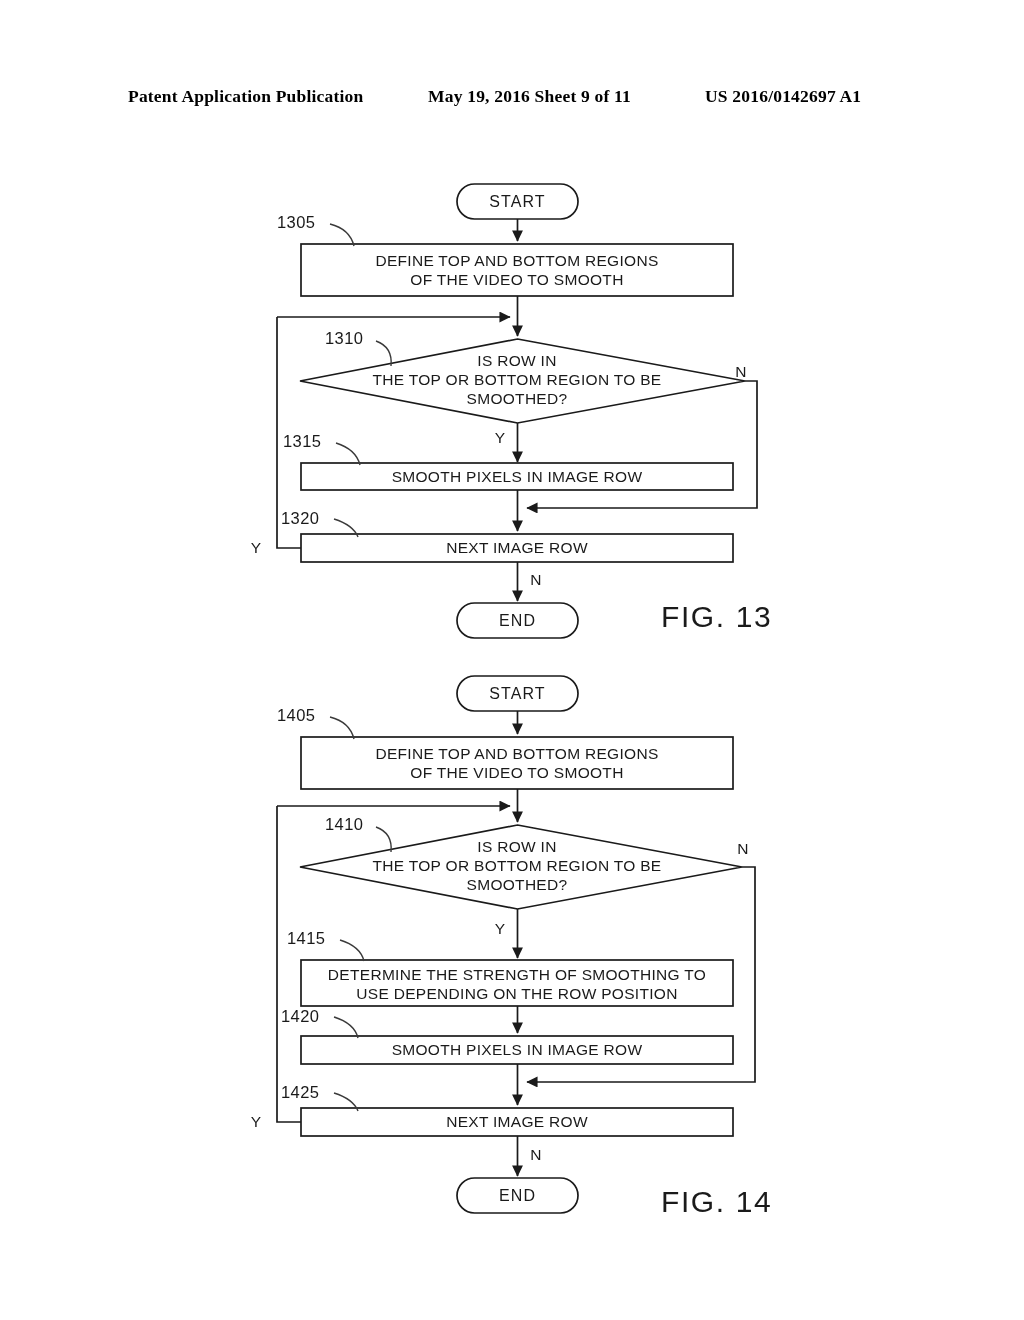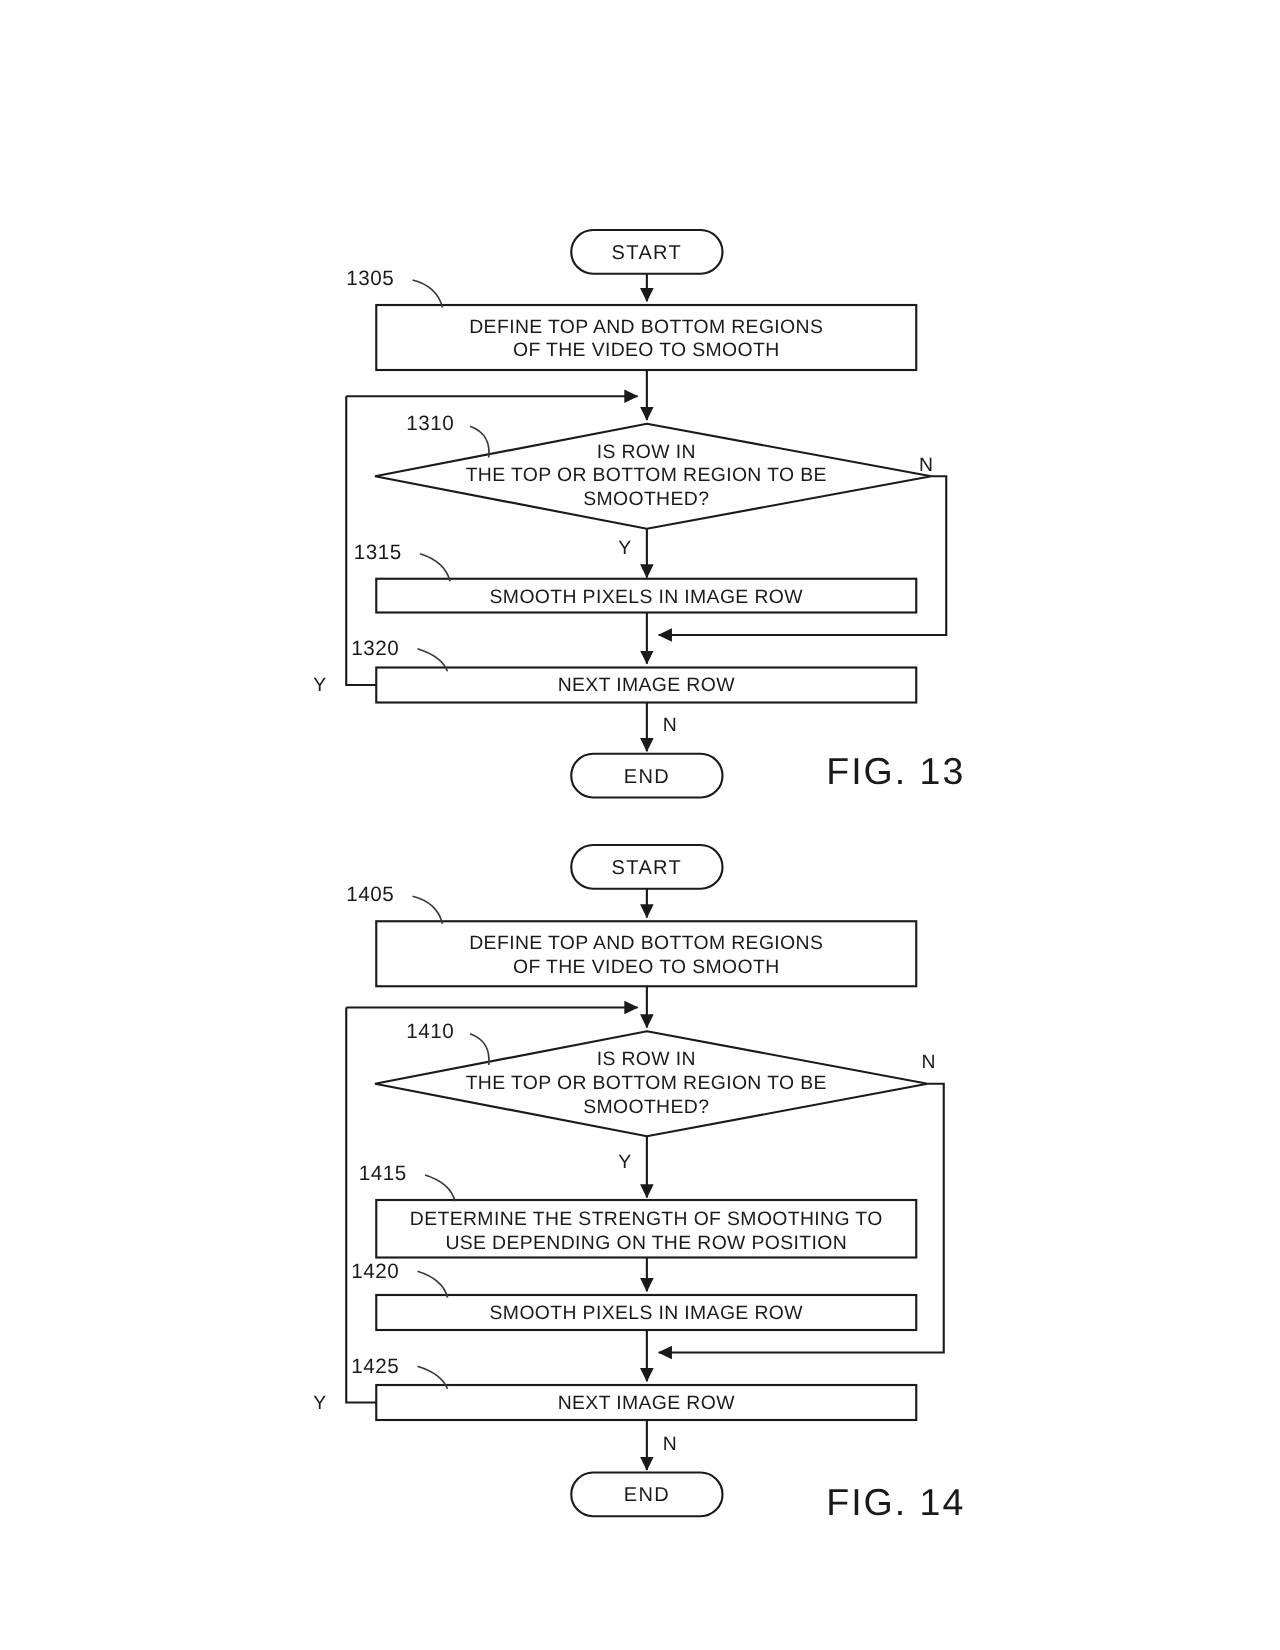--- a/index.html
+++ b/index.html
@@ -87,20 +87,25 @@
     stroke: #3a3a3a;
     stroke-width: 1.4;
     fill: none;
   }
 </style>
 </head>
 <body>
 
 <div id="page">
 
+  <div class="pub-header">
+    <span class="h-title">Patent Application Publication</span>
+    <span class="h-date">May 19, 2016  Sheet 9 of 11</span>
+    <span class="h-num">US 2016/0142697 A1</span>
+  </div>
 
   <svg class="art" viewBox="0 0 1024 1320" xmlns="http://www.w3.org/2000/svg">
     <defs>
       <marker id="arrow" markerWidth="9" markerHeight="9" refX="6.2" refY="3.2" orient="auto" markerUnits="strokeWidth">
         <path d="M0,0 L0,6.4 L6.6,3.2 z" fill="#1a1a1a"></path>
       </marker>
     </defs>
 
     <g>
 

